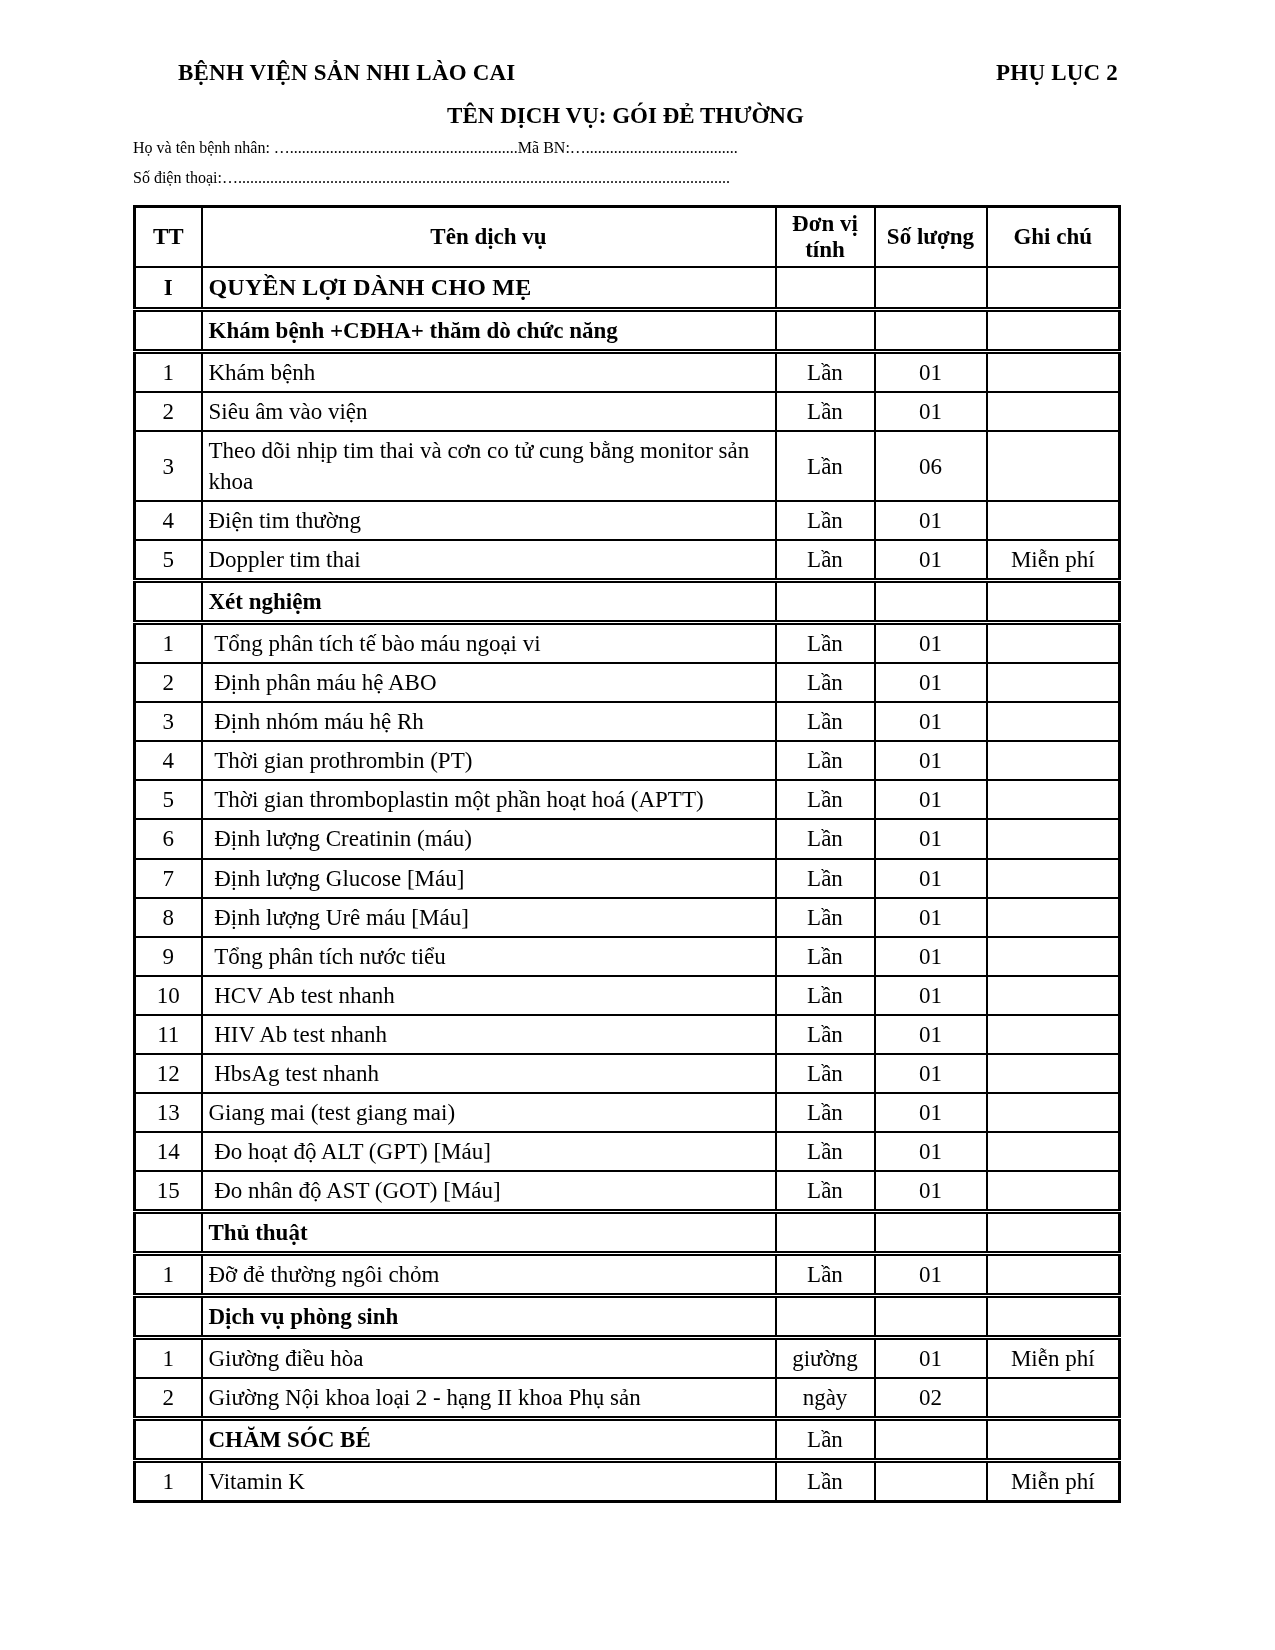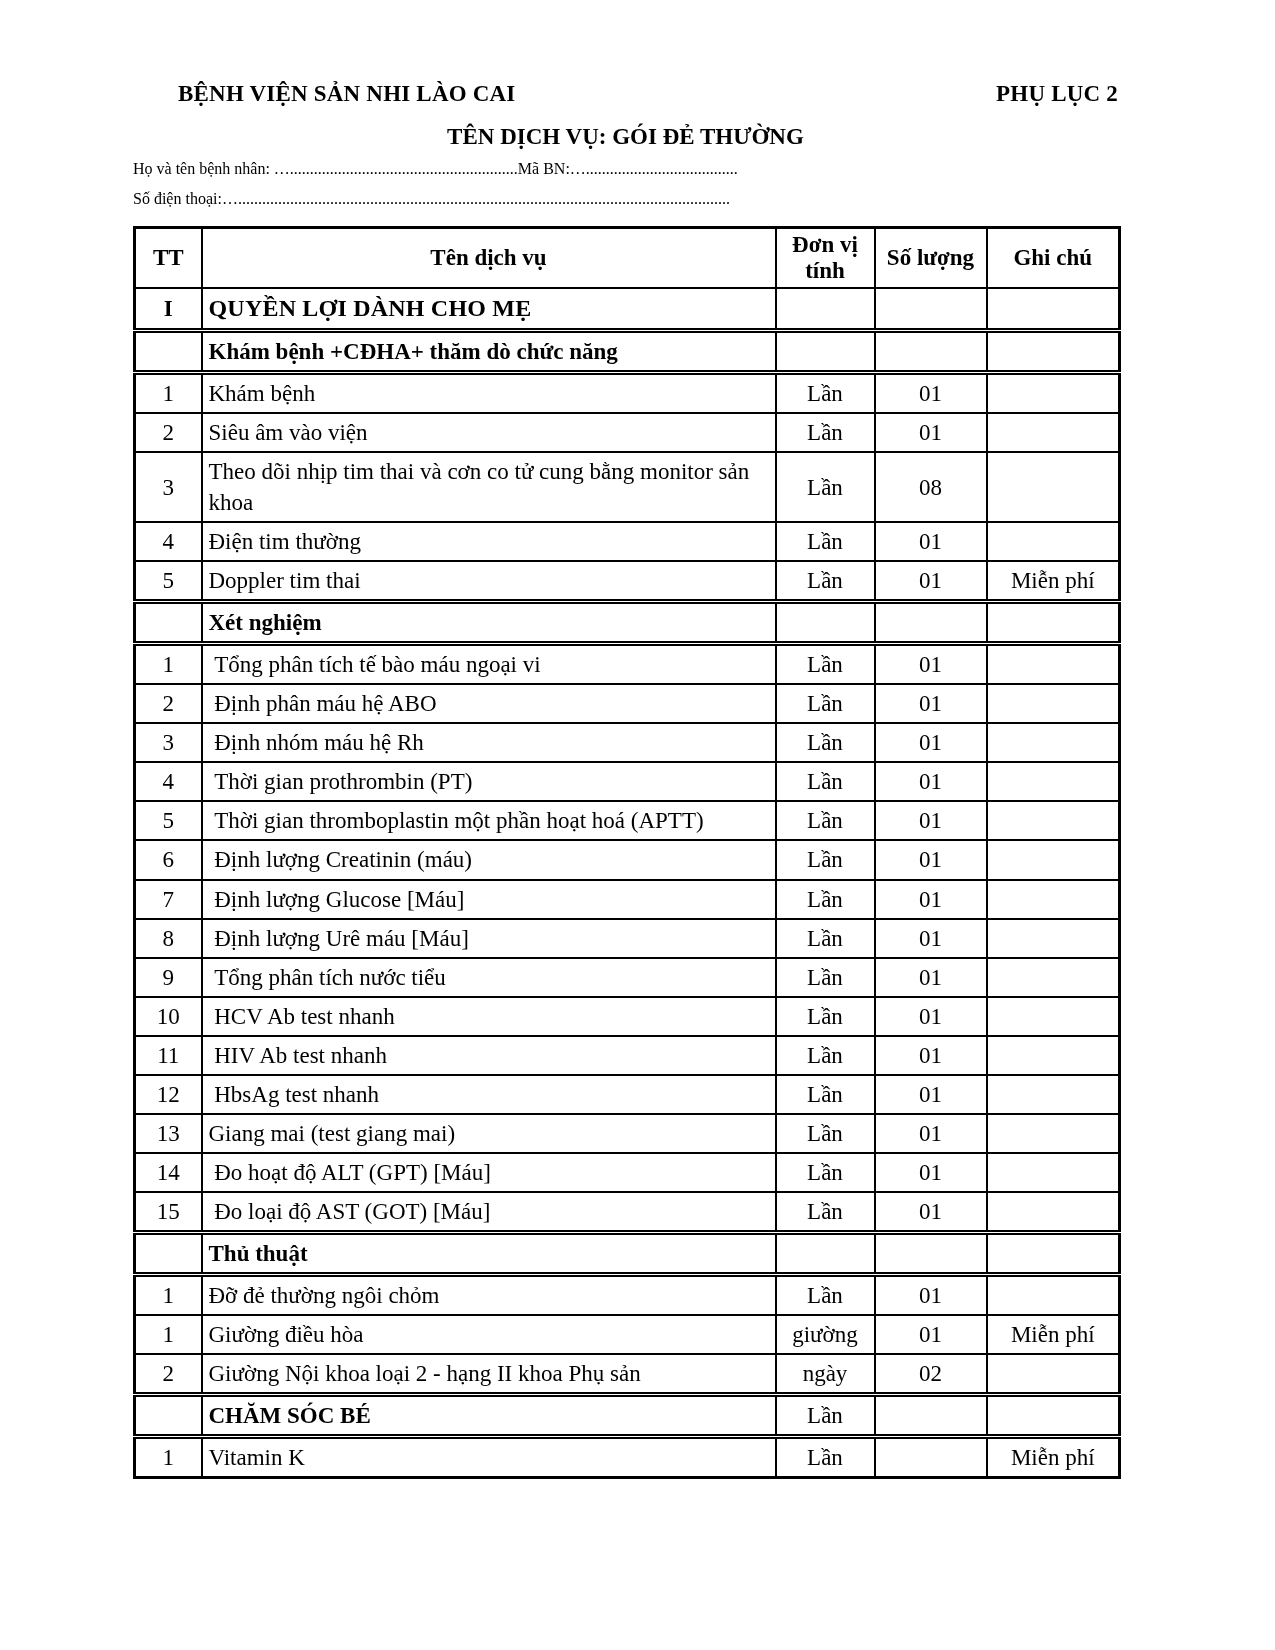--- a/index.html
+++ b/index.html
@@ -10,21 +10,21 @@
     font-family: "Liberation Serif", "DejaVu Serif", serif;
     color: #000;
     position: relative;
     overflow: hidden;
   }
   .page {
     position: absolute;
     left: 0; top: 0;
     width: 1275px;
     height: 1245px;
-    padding: 81px 157px 0 133px;
+    padding: 60px 157px 0 133px;
   }
   .topbar {
     display: flex;
     justify-content: space-between;
     align-items: baseline;
     padding-left: 45px;
   }
   .org, .annex {
     font-weight: bold;
     font-size: 23px;
@@ -142,21 +142,21 @@
           <td class="tt">2</td>
           <td class="name">Siêu âm vào viện</td>
           <td class="unit">Lần</td>
           <td class="qty">01</td>
           <td class="note"></td>
         </tr>
         <tr class="kind-item">
           <td class="tt">3</td>
           <td class="name">Theo dõi nhịp tim thai và cơn co tử cung bằng monitor sản khoa</td>
           <td class="unit">Lần</td>
-          <td class="qty">08</td>
+          <td class="qty">06</td>
           <td class="note"></td>
         </tr>
         <tr class="kind-item">
           <td class="tt">4</td>
           <td class="name">Điện tim thường</td>
           <td class="unit">Lần</td>
           <td class="qty">01</td>
           <td class="note"></td>
         </tr>
         <tr class="kind-item">
@@ -266,37 +266,44 @@
         </tr>
         <tr class="kind-item">
           <td class="tt">14</td>
           <td class="name"> Đo hoạt độ ALT (GPT) [Máu]</td>
           <td class="unit">Lần</td>
           <td class="qty">01</td>
           <td class="note"></td>
         </tr>
         <tr class="kind-item">
           <td class="tt">15</td>
-          <td class="name"> Đo loại độ AST (GOT) [Máu]</td>
+          <td class="name"> Đo nhân độ AST (GOT) [Máu]</td>
           <td class="unit">Lần</td>
           <td class="qty">01</td>
           <td class="note"></td>
         </tr>
         <tr class="kind-section">
           <td class="tt"></td>
           <td class="name">Thủ thuật</td>
           <td class="unit"></td>
           <td class="qty"></td>
           <td class="note"></td>
         </tr>
         <tr class="kind-item">
           <td class="tt">1</td>
           <td class="name">Đỡ đẻ thường ngôi chỏm</td>
           <td class="unit">Lần</td>
           <td class="qty">01</td>
+          <td class="note"></td>
+        </tr>
+        <tr class="kind-section">
+          <td class="tt"></td>
+          <td class="name">Dịch vụ phòng sinh</td>
+          <td class="unit"></td>
+          <td class="qty"></td>
           <td class="note"></td>
         </tr>
         <tr class="kind-item">
           <td class="tt">1</td>
           <td class="name">Giường điều hòa</td>
           <td class="unit">giường</td>
           <td class="qty">01</td>
           <td class="note">Miễn phí</td>
         </tr>
         <tr class="kind-item">

